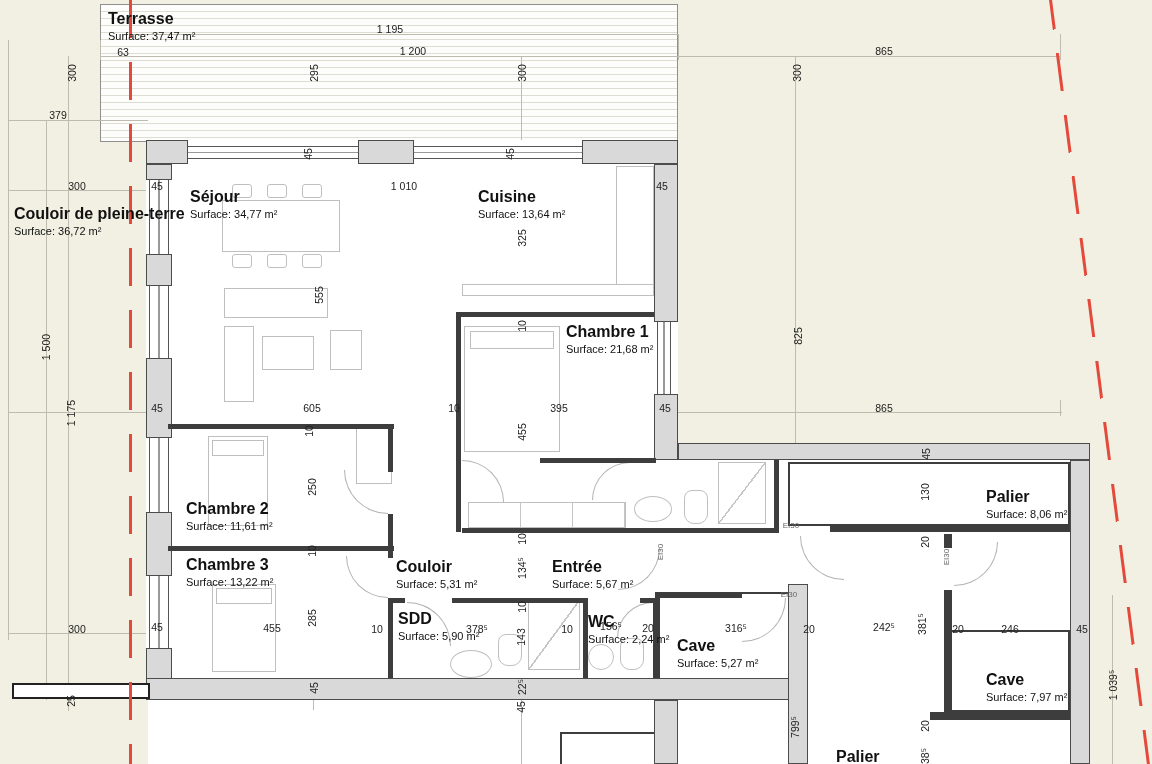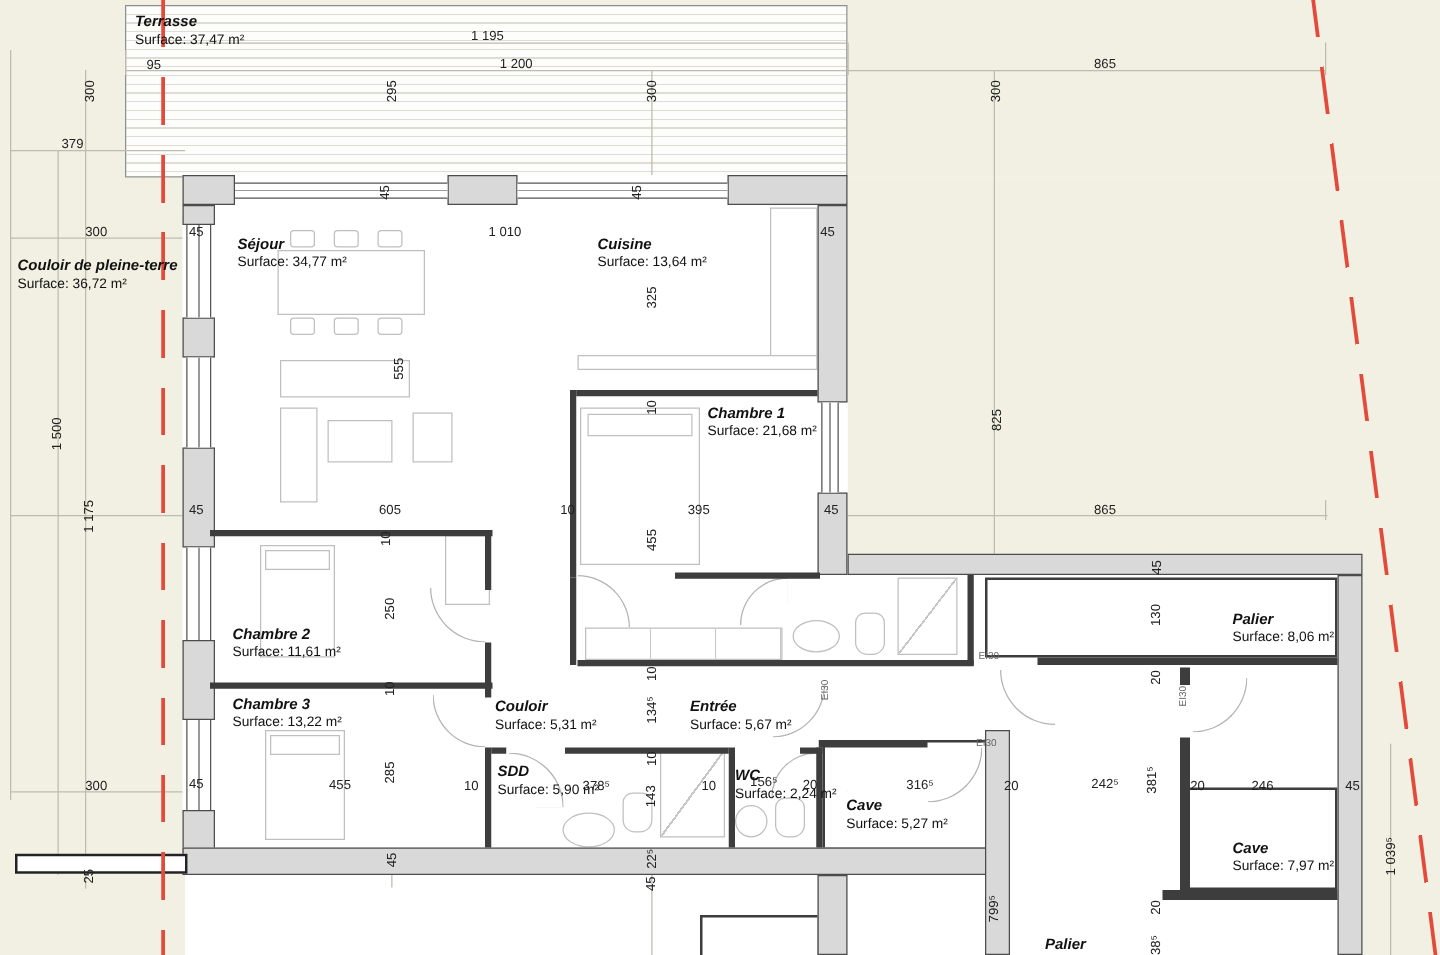--- a/index.html
+++ b/index.html
@@ -27,21 +27,21 @@
   .arc.tr{border-top-width:1px;border-right-width:1px;border-top-right-radius:100% 100%;}
   .arc.bl{border-bottom-width:1px;border-left-width:1px;border-bottom-left-radius:100% 100%;}
   .arc.br{border-bottom-width:1px;border-right-width:1px;border-bottom-right-radius:100% 100%;}
   .dimline{position:absolute;background:#bdbcae;z-index:1;}
   .redline{position:absolute;width:3px;z-index:5;
     background:repeating-linear-gradient(180deg,#e44a3b 0 38px,transparent 38px 62px);}
   .dim{position:absolute;font-size:10.5px;color:#222;white-space:nowrap;z-index:6;
        transform:translate(-50%,-50%);}
   .dim.v{transform:translate(-50%,-50%) rotate(-90deg);}
   .room{position:absolute;z-index:6;white-space:nowrap;color:#111;}
-  .room .nm{font-weight:bold;font-size:12px;display:block;font-style:italic;}
+  .room .nm{font-weight:bold;font-size:16px;display:block;}
   .room .sf{font-size:11px;display:block;margin-top:2px;}
   .fire{position:absolute;font-size:8px;color:#666;z-index:6;white-space:nowrap;
         transform:translate(-50%,-50%);}
   .fire.v{transform:translate(-50%,-50%) rotate(-90deg);}
 </style>
 </head>
 <body>
 
 <div id="plan">
 
@@ -231,21 +231,21 @@
       </div>
       <div class="room" style="left: 986px; top: 671px;">
         <span class="nm">Cave</span>
         <span class="sf">Surface: 7,97 m²</span>
       </div>
       <div class="room" style="left: 836px; top: 748px;">
         <span class="nm">Palier</span>
       </div>
       <span class="dim" style="left: 390px; top: 29px;">1 195</span>
       <span class="dim" style="left: 413px; top: 51px;">1 200</span>
-      <span class="dim" style="left: 123px; top: 52px;">95</span>
+      <span class="dim" style="left: 123px; top: 52px;">63</span>
       <span class="dim v" style="left: 314px; top: 73px;">295</span>
       <span class="dim v" style="left: 522px; top: 73px;">300</span>
       <span class="dim" style="left: 884px; top: 51px;">865</span>
       <span class="dim v" style="left: 797px; top: 73px;">300</span>
       <span class="dim v" style="left: 72px; top: 73px;">300</span>
       <span class="dim" style="left: 58px; top: 115px;">379</span>
       <span class="dim" style="left: 77px; top: 186px;">300</span>
       <span class="dim" style="left: 157px; top: 186px;">45</span>
       <span class="dim" style="left: 404px; top: 186px; text-align: right;">1 010</span>
       <span class="dim v" style="left: 308px; top: 154px;">45</span>

